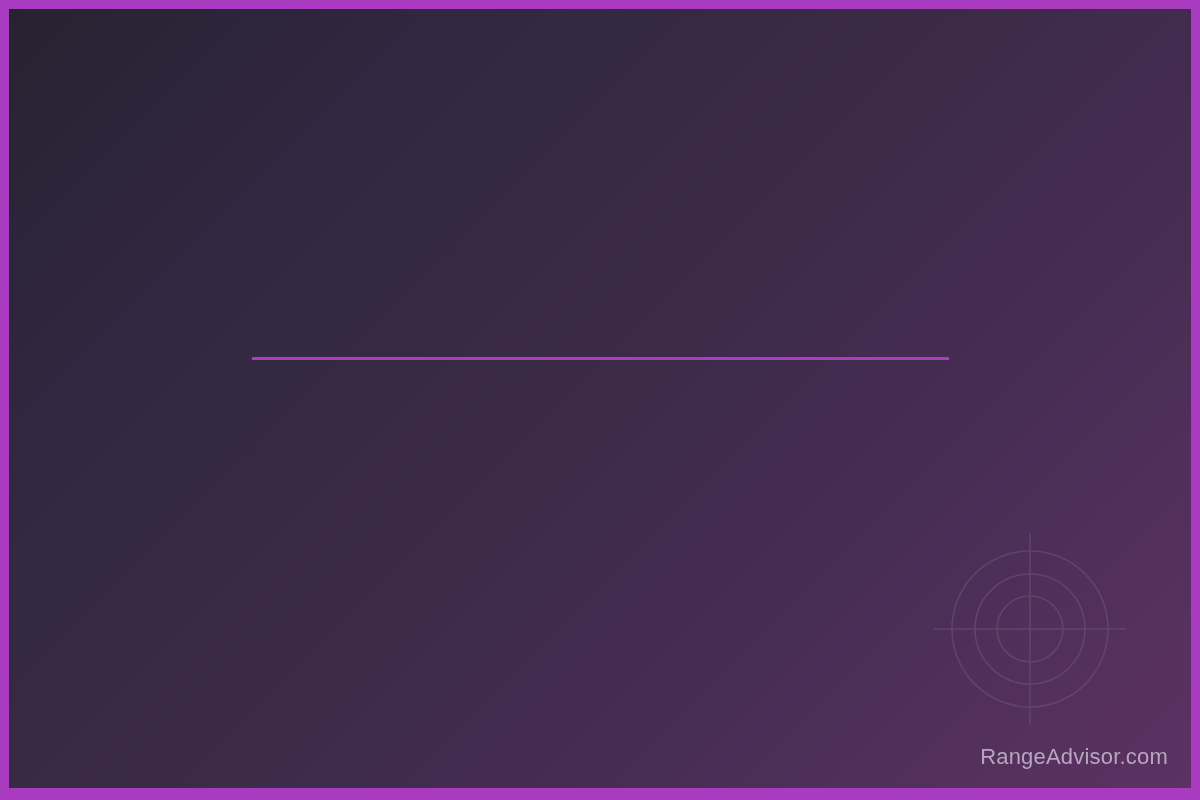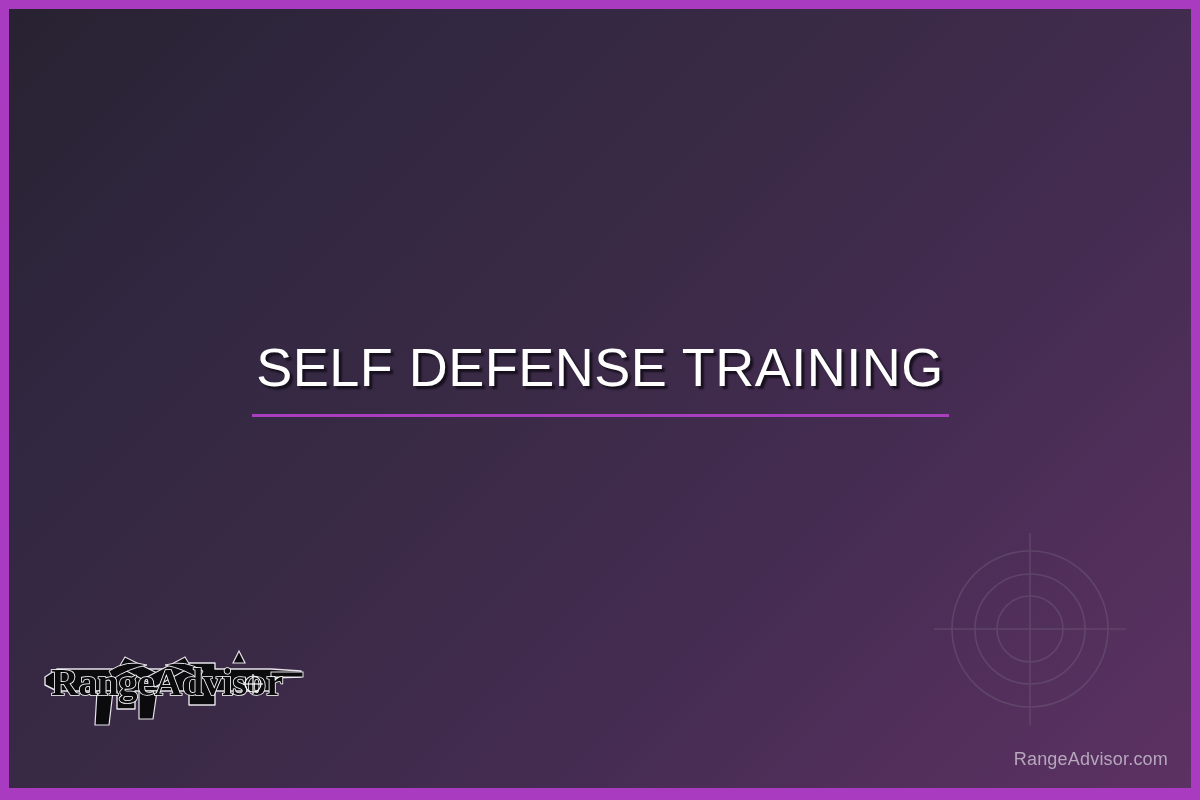--- a/index.html
+++ b/index.html
@@ -90,21 +90,21 @@
     width: 268px;
     height: 86px;
   }
   .logo svg { display: block; }
 
   
   .footer-url {
     position: absolute;
     right: 23px;
     bottom: 18px;
-    font-size: 18px;
+    font-size: 22px;
     color: #B6A7BC;
     letter-spacing: 0.2px;
   }
 </style>
 </head>
 <body>
 
 <div class="slide">
   <div class="canvas">
 
@@ -114,52 +114,20 @@
           <circle cx="110" cy="110" r="33"></circle>
           <circle cx="110" cy="110" r="55"></circle>
           <circle cx="110" cy="110" r="78"></circle>
           <line x1="110" y1="14" x2="110" y2="206"></line>
           <line x1="14" y1="110" x2="206" y2="110"></line>
         </g>
       </svg>
     </div>
 
     <div class="title-block">
-      <h1 class="main-title">SELF DEFENSE TRAINING</h1>
       <div class="divider"></div>
     </div>
 
-    <div class="logo">
-      <svg width="268" height="86" viewBox="0 0 268 86" aria-hidden="true">
-        <g>
-
-          <path d="M6 30 L18 22 L150 22 L150 16 L176 16 L176 22 L232 22 L262 24 L262 30
-                   L232 31 L232 44 L176 44 L176 58 L150 58 L150 44 L96 44 L96 62
-                   L78 62 L78 44 L18 44 L6 38 Z" fill="#0B0A0D" stroke="#E8E3EC" stroke-width="1.4" stroke-linejoin="round"></path>
-
-          <path d="M58 44 L74 44 L70 78 L56 78 Z" fill="#0B0A0D" stroke="#E8E3EC" stroke-width="1.2"></path>
-
-          <path d="M100 44 L118 44 L114 72 L100 72 Z" fill="#0B0A0D" stroke="#E8E3EC" stroke-width="1.2"></path>
-
-          <path d="M194 16 L200 4 L206 16 Z" fill="#0B0A0D" stroke="#E8E3EC" stroke-width="1.2"></path>
-
-          <rect x="232" y="25" width="32" height="5" fill="#0B0A0D" stroke="#E8E3EC" stroke-width="1"></rect>
-
-          <path d="M86 10 L126 30 L118 40 L80 20 Z" fill="#0B0A0D" stroke="#E8E3EC" stroke-width="1.1"></path>
-          <path d="M146 10 L108 30 L116 40 L152 20 Z" fill="#0B0A0D" stroke="#E8E3EC" stroke-width="1.1"></path>
-          <path d="M70 24 Q88 12 108 18 Q88 22 74 32 Z" fill="#0B0A0D" stroke="#E8E3EC" stroke-width="1"></path>
-          <path d="M164 24 Q146 12 126 18 Q146 22 160 32 Z" fill="#0B0A0D" stroke="#E8E3EC" stroke-width="1"></path>
-        </g>
-
-        <text x="12" y="48" font-family="'Liberation Serif', serif" font-size="38" font-weight="700" font-style="normal" fill="#0B0A0D" stroke="#FFFFFF" stroke-width="1.6" paint-order="stroke">RangeAdvisor</text>
-
-        <g fill="none" stroke="#FFFFFF" stroke-width="1.2">
-          <circle cx="214" cy="37" r="8"></circle>
-          <line x1="214" y1="27" x2="214" y2="47"></line>
-          <line x1="204" y1="37" x2="224" y2="37"></line>
-        </g>
-      </svg>
-    </div>
 
     <div class="footer-url">RangeAdvisor.com</div>
 
   </div>
 </div>
 
 </body></html>

